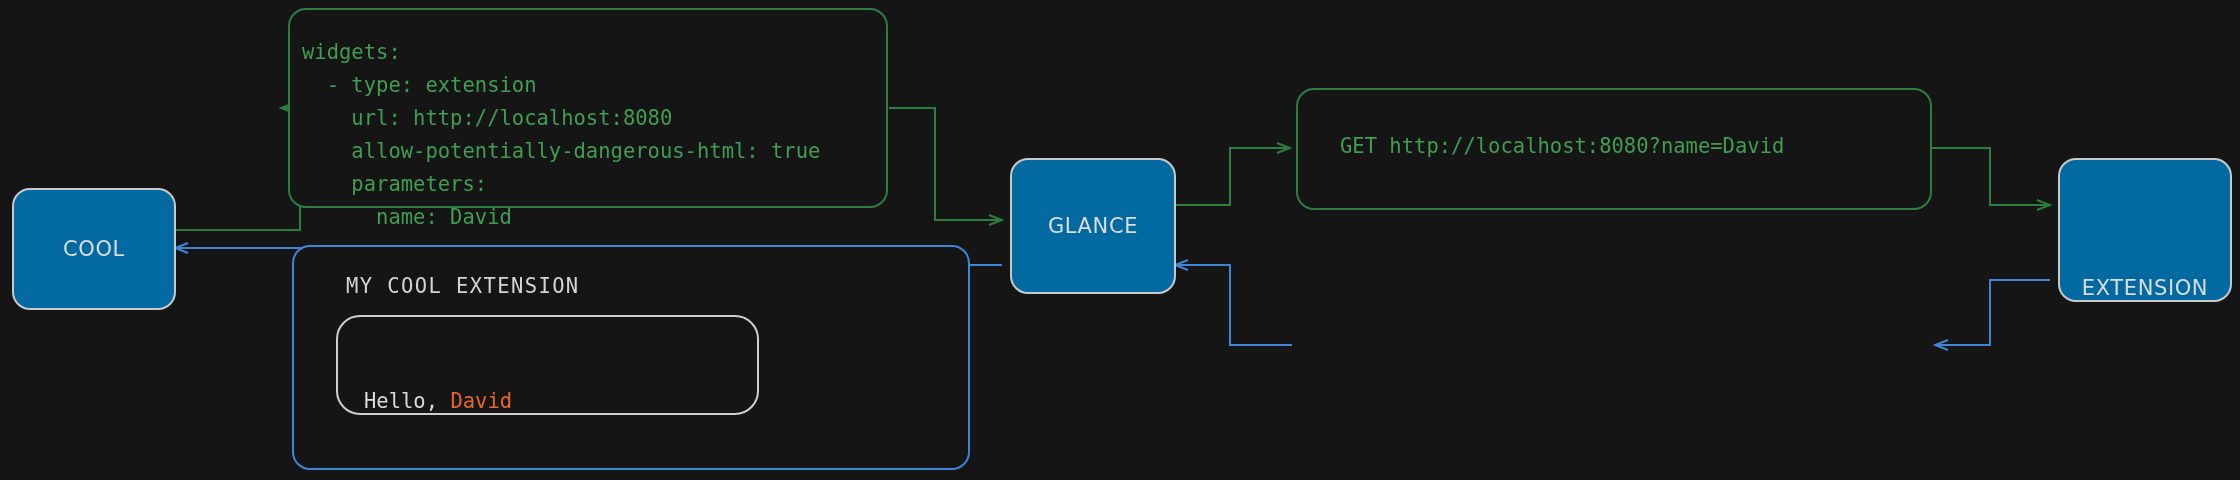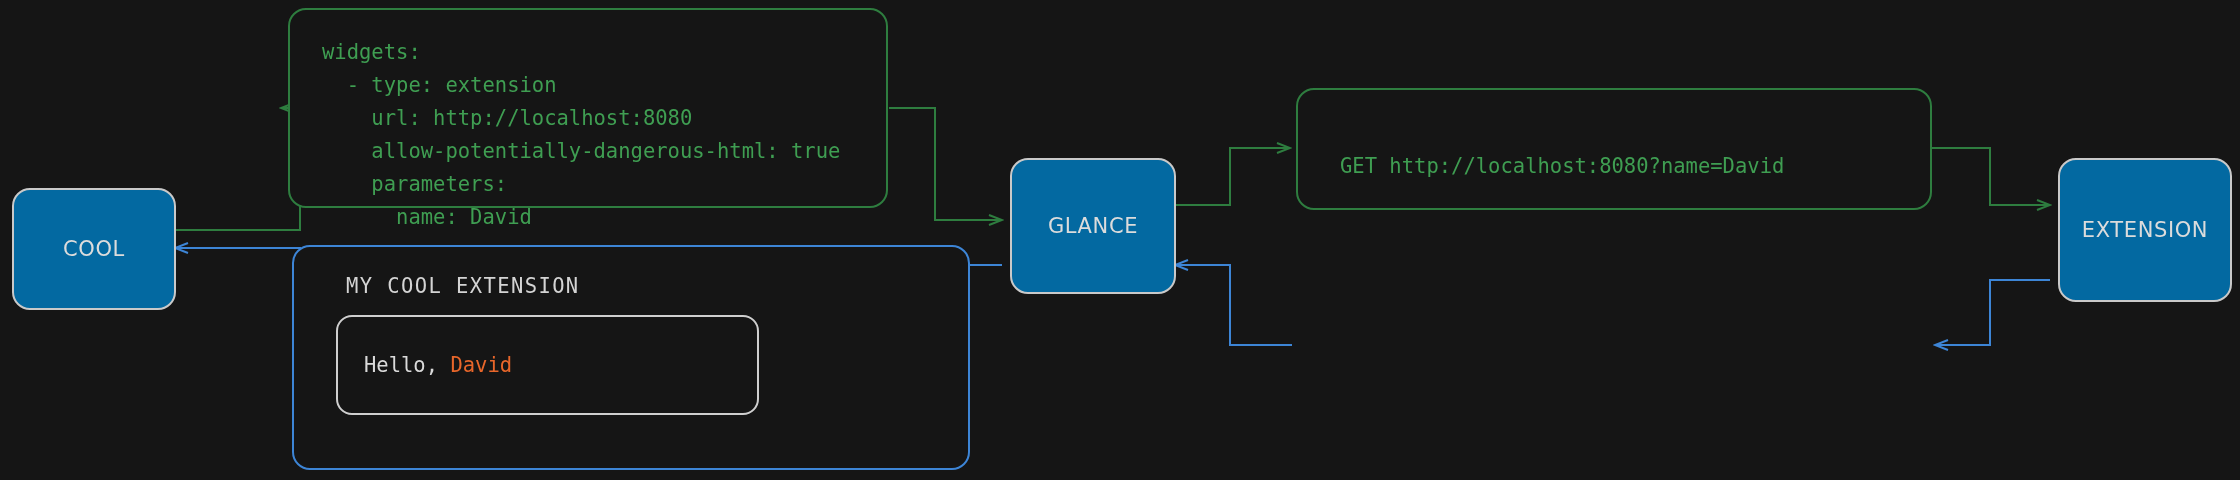--- a/index.html
+++ b/index.html
@@ -55,25 +55,25 @@
 
   .widget-title {
     font-family: "DejaVu Sans Mono", monospace;
     font-size: 20.5px;
     color: #d4d4d4;
     letter-spacing: 1.4px;
   }
   .widget-inner {
     position: absolute;
     border: 2px solid #cfcfcf;
-    border-radius: 16px;
+    border-radius: 24px;
     background: #151515;
     box-sizing: border-box;
     display: flex;
-    align-items: center;
+    align-items: flex-end;
   }
   .widget-line {
     font-family: "DejaVu Sans Mono", monospace;
     font-size: 20.5px;
     color: #dadada;
     white-space: pre;
     padding-left: 26px;
   }
   .accent { color: #e8662a; }
 </style>
@@ -127,38 +127,38 @@
   </svg>
 
   <div class="node" style="left:12px; top:188px; width:160px; height:118px;">
     <span>COOL</span>
   </div>
 
   <div class="node" style="left:1010px; top:158px; width:162px; height:132px;">
     <span>GLANCE</span>
   </div>
 
-  <div class="node" style="left:2058px; top:158px; width:170px; height:140px;">
+  <div class="node" style="left:2058px; top:158px; width:170px; height:140px;align-items:flex-end;">
     <span>EXTENSION</span>
   </div>
 
   <div class="msgbox green" style="left:288px; top:8px; width:600px; height:200px;">
-    <div class="code green" style="padding:26px 0 0 32px;">widgets:
+    <div class="code green" style="padding:26px 0 0 12px;">widgets:
   - type: extension
     url: http://localhost:8080
     allow-potentially-dangerous-html: true
     parameters:
       name: David</div>
   </div>
 
   <div class="msgbox blue" style="left:292px; top:245px; width:678px; height:225px;">
     <div class="widget-title" style="position:absolute; left:52px; top:27px;">MY COOL EXTENSION</div>
     <div class="widget-inner" style="left:42px; top:68px; width:423px; height:100px;">
       <div class="widget-line"><span>Hello, </span><span class="accent">David</span></div>
     </div>
   </div>
 
   <div class="msgbox green" style="left:1296px; top:88px; width:636px; height:122px;">
-    <div class="code green" style="padding:60px 0 0 42px;">GET http://localhost:8080?name=David</div>
+    <div class="code green" style="padding:40px 0 0 42px;">GET http://localhost:8080?name=David</div>
   </div>
 
 
 </div>
 
 </body></html>

